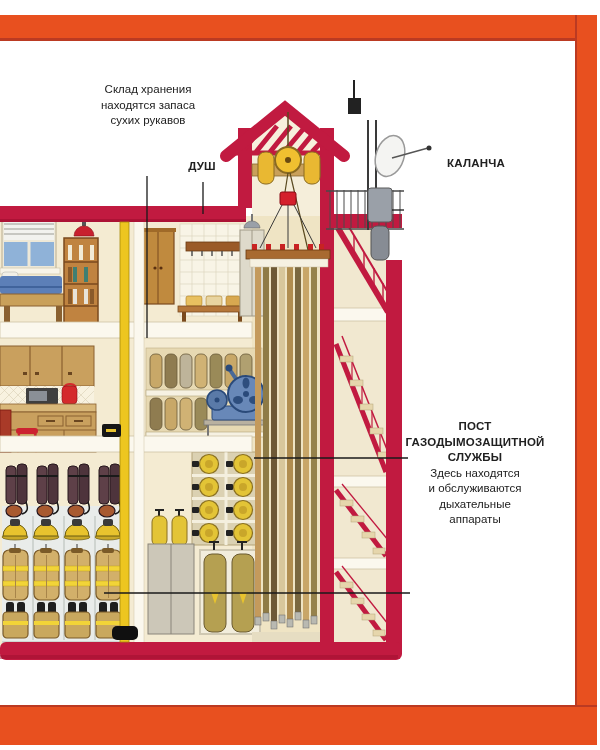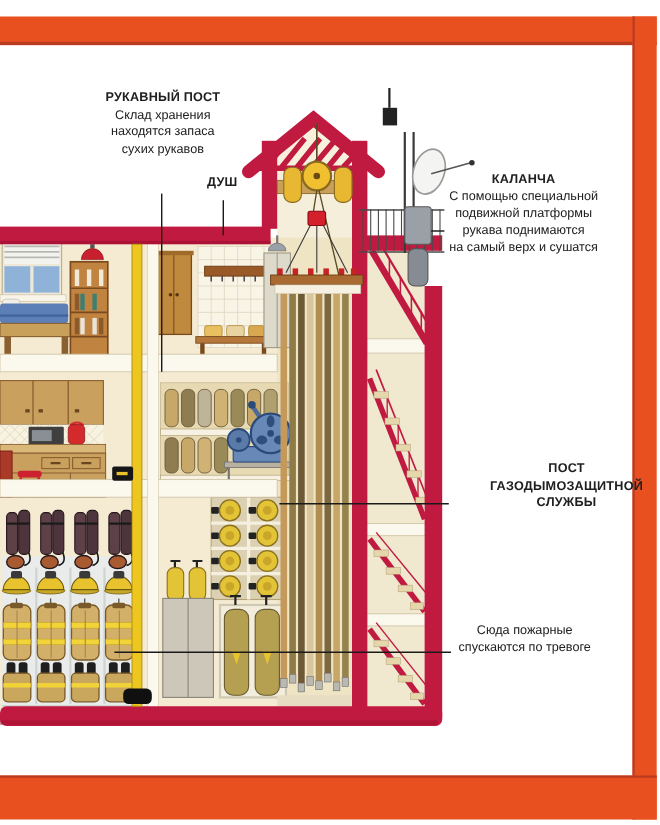--- a/index.html
+++ b/index.html
@@ -13,21 +13,21 @@
   .frame-top   { position:absolute; left:0;   top:15px;  width:597px; height:26px; background:#E8501F; border-bottom:3px solid #BB3A22; }
   .frame-right { position:absolute; left:575px;top:15px; width:22px;  height:730px;background:#E8501F; border-left:2px solid #BB3A22; }
   .frame-bottom{ position:absolute; left:0;   top:705px; width:597px; height:40px; background:#E8501F; border-top:2px solid #BB3A22; }
   svg.scene { position:absolute; left:0; top:0; width:600px; height:750px; z-index:1; }
   .annotation { position:absolute; text-align:center; color:#202020; font-size:11.5px; line-height:15.5px; z-index:3; }
   .a-title { font-weight:bold; letter-spacing:.2px; white-space:pre-line; }
   .a-body  { white-space:pre-line; }
   #ann-hose     { left:70px;  top:82px;  width:156px; }
   #ann-dush     { left:168px; top:159px; width:68px; }
   #ann-kalancha { left:400px; top:156px; width:152px; }
-  #ann-gdzs     { left:400px; top:419px; width:150px;margin-left:40px; }
+  #ann-gdzs     { left:400px; top:419px; width:150px; }
   #ann-duty     { left:398px; top:566px; width:158px; }
 </style>
 </head>
 <body>
 
 <div class="frame-top"></div>
 <div class="frame-right"></div>
 <div class="frame-bottom"></div>
 
 <svg class="scene" viewBox="0 0 600 750">
@@ -354,36 +354,33 @@
   <g stroke="#1A1A1A" stroke-width="1.3">
     <path d="M147,176 V338"></path>
     <path d="M203,182 V214"></path>
     <path d="M392,210 H404"></path>
     <path d="M254,458 H408"></path>
     <path d="M104,593 H410"></path>
   </g>
 </svg>
 
 <div class="annotation" id="ann-hose">
-  <div class="a-title">РУКАВНЫЙ ПОСТ</div>
   <div class="a-body">Склад хранения
 находятся запаса
 сухих рукавов</div>
 </div>
 <div class="annotation" id="ann-dush">
   <div class="a-title">ДУШ</div>
 </div>
 <div class="annotation" id="ann-kalancha">
   <div class="a-title">КАЛАНЧА</div>
-  <div class="a-body">С помощью специальной
-подвижной платформы
-рукава поднимаются
-на самый верх и сушатся</div>
 </div>
 <div class="annotation" id="ann-gdzs">
   <div class="a-title">ПОСТ
 ГАЗОДЫМОЗАЩИТНОЙ
 СЛУЖБЫ</div>
+  <div class="a-body">Здесь находятся
+и обслуживаются
+дыхательные
+аппараты</div>
 </div>
 <div class="annotation" id="ann-duty">
-  <div class="a-body">Сюда пожарные
-спускаются по тревоге</div>
 </div>
 
 </body></html>

